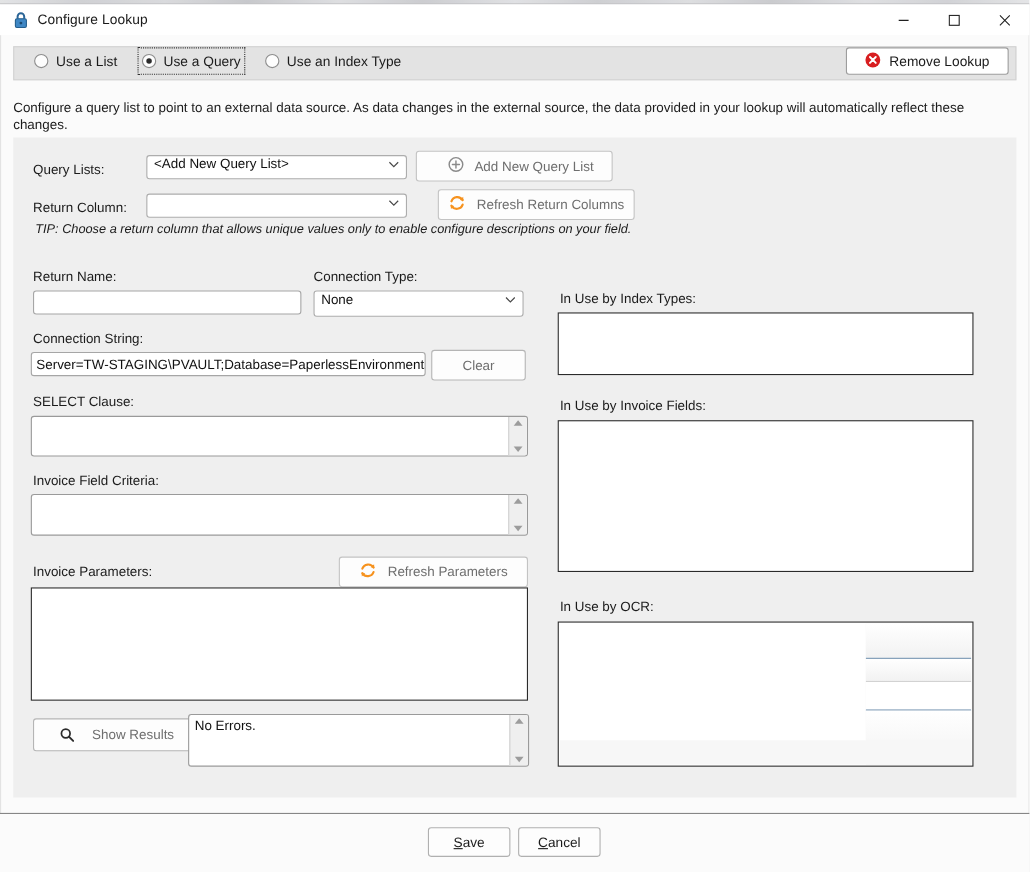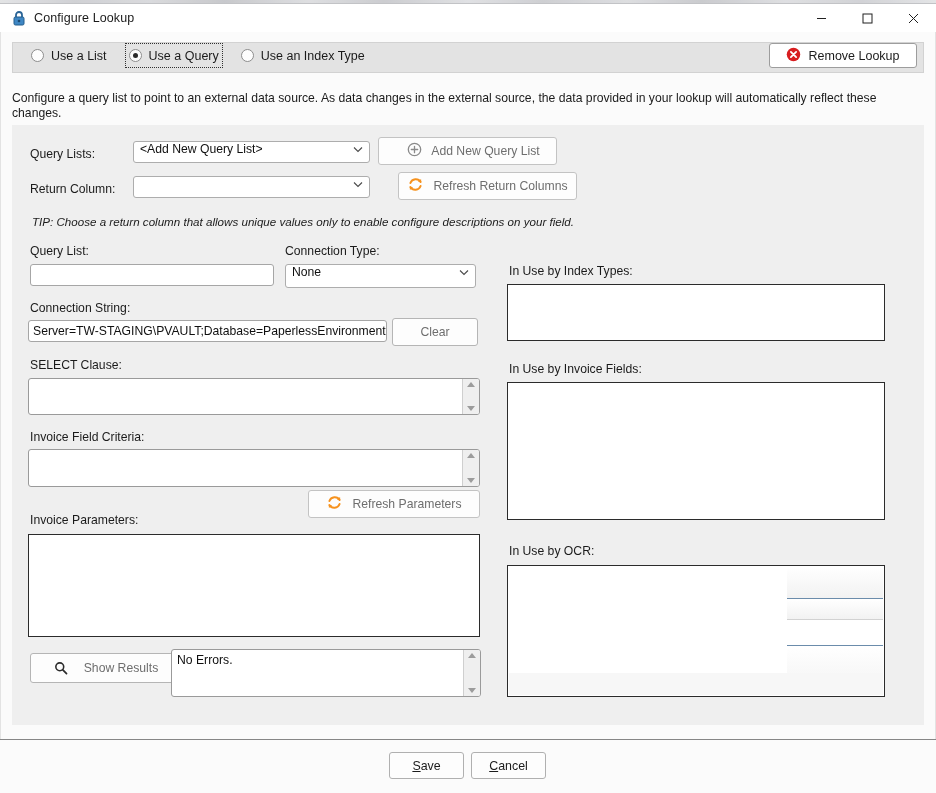--- a/index.html
+++ b/index.html
@@ -293,23 +293,23 @@
         <svg width="17" height="17" viewBox="0 0 18 18">
           <path d="M14.4 6.3A6 6 0 0 0 3.6 7.4" fill="none" stroke="#f6921e" stroke-width="2.1" stroke-linecap="round"></path>
           <path d="M3.6 11.7a6 6 0 0 0 10.8-1.1" fill="none" stroke="#f6921e" stroke-width="2.1" stroke-linecap="round"></path>
           <path d="M14.9 3.1l.2 3.6-3.5-.6z" fill="#f6921e"></path>
           <path d="M3.1 14.9l-.2-3.6 3.5.6z" fill="#f6921e"></path>
         </svg>
       </span>
       <span class="ilabel">Refresh Return Columns</span>
     </div>
 
-    <div class="lbl italic" style="left:20px; top:90px;">TIP: Choose a return column that allows unique values only to enable configure descriptions on your field.</div>
-
-    <div class="lbl" style="left:18px; top:119px;">Query List:</div>
+    <div class="lbl italic" style="left:20px; top:77px;">TIP: Choose a return column that allows unique values only to enable configure descriptions on your field.</div>
+
+    <div class="lbl" style="left:18px; top:119px;">Return Name:</div>
     <div class="tin" style="left:18px; top:139px; width:244px;"></div>
 
     <div class="lbl" style="left:273px; top:119px;">Connection Type:</div>
     <div class="combo" style="left:273px; top:139px; width:191px; height:24px;">
       <span class="cv">None</span>
       <span class="chev">
         <svg width="10" height="7" viewBox="0 0 10 7">
             <path d="M1 1.5l4 4 4-4" fill="none" stroke="#4a4a4a" stroke-width="1.1"></path>
           </svg>
       </span>
@@ -333,21 +333,21 @@
     <div class="lbl" style="left:18px; top:305px;">Invoice Field Criteria:</div>
     <div class="tabox" style="left:16px; top:324px; width:452px; height:38px;">
       <div class="ta-text"></div>
       <div class="ta-spin">
         <span class="tri-up"></span>
         <span class="tri-dn"></span>
       </div>
     </div>
 
     <div class="lbl" style="left:18px; top:388px;">Invoice Parameters:</div>
-    <div class="abtn" style="left:296px; top:365px; width:172px;">
+    <div class="abtn" style="left:296px; top:381px; width:172px;">
       <span>
         <svg width="17" height="17" viewBox="0 0 18 18">
           <path d="M14.4 6.3A6 6 0 0 0 3.6 7.4" fill="none" stroke="#f6921e" stroke-width="2.1" stroke-linecap="round"></path>
           <path d="M3.6 11.7a6 6 0 0 0 10.8-1.1" fill="none" stroke="#f6921e" stroke-width="2.1" stroke-linecap="round"></path>
           <path d="M14.9 3.1l.2 3.6-3.5-.6z" fill="#f6921e"></path>
           <path d="M3.1 14.9l-.2-3.6 3.5.6z" fill="#f6921e"></path>
         </svg>
       </span>
       <span class="ilabel">Refresh Parameters</span>
     </div>

